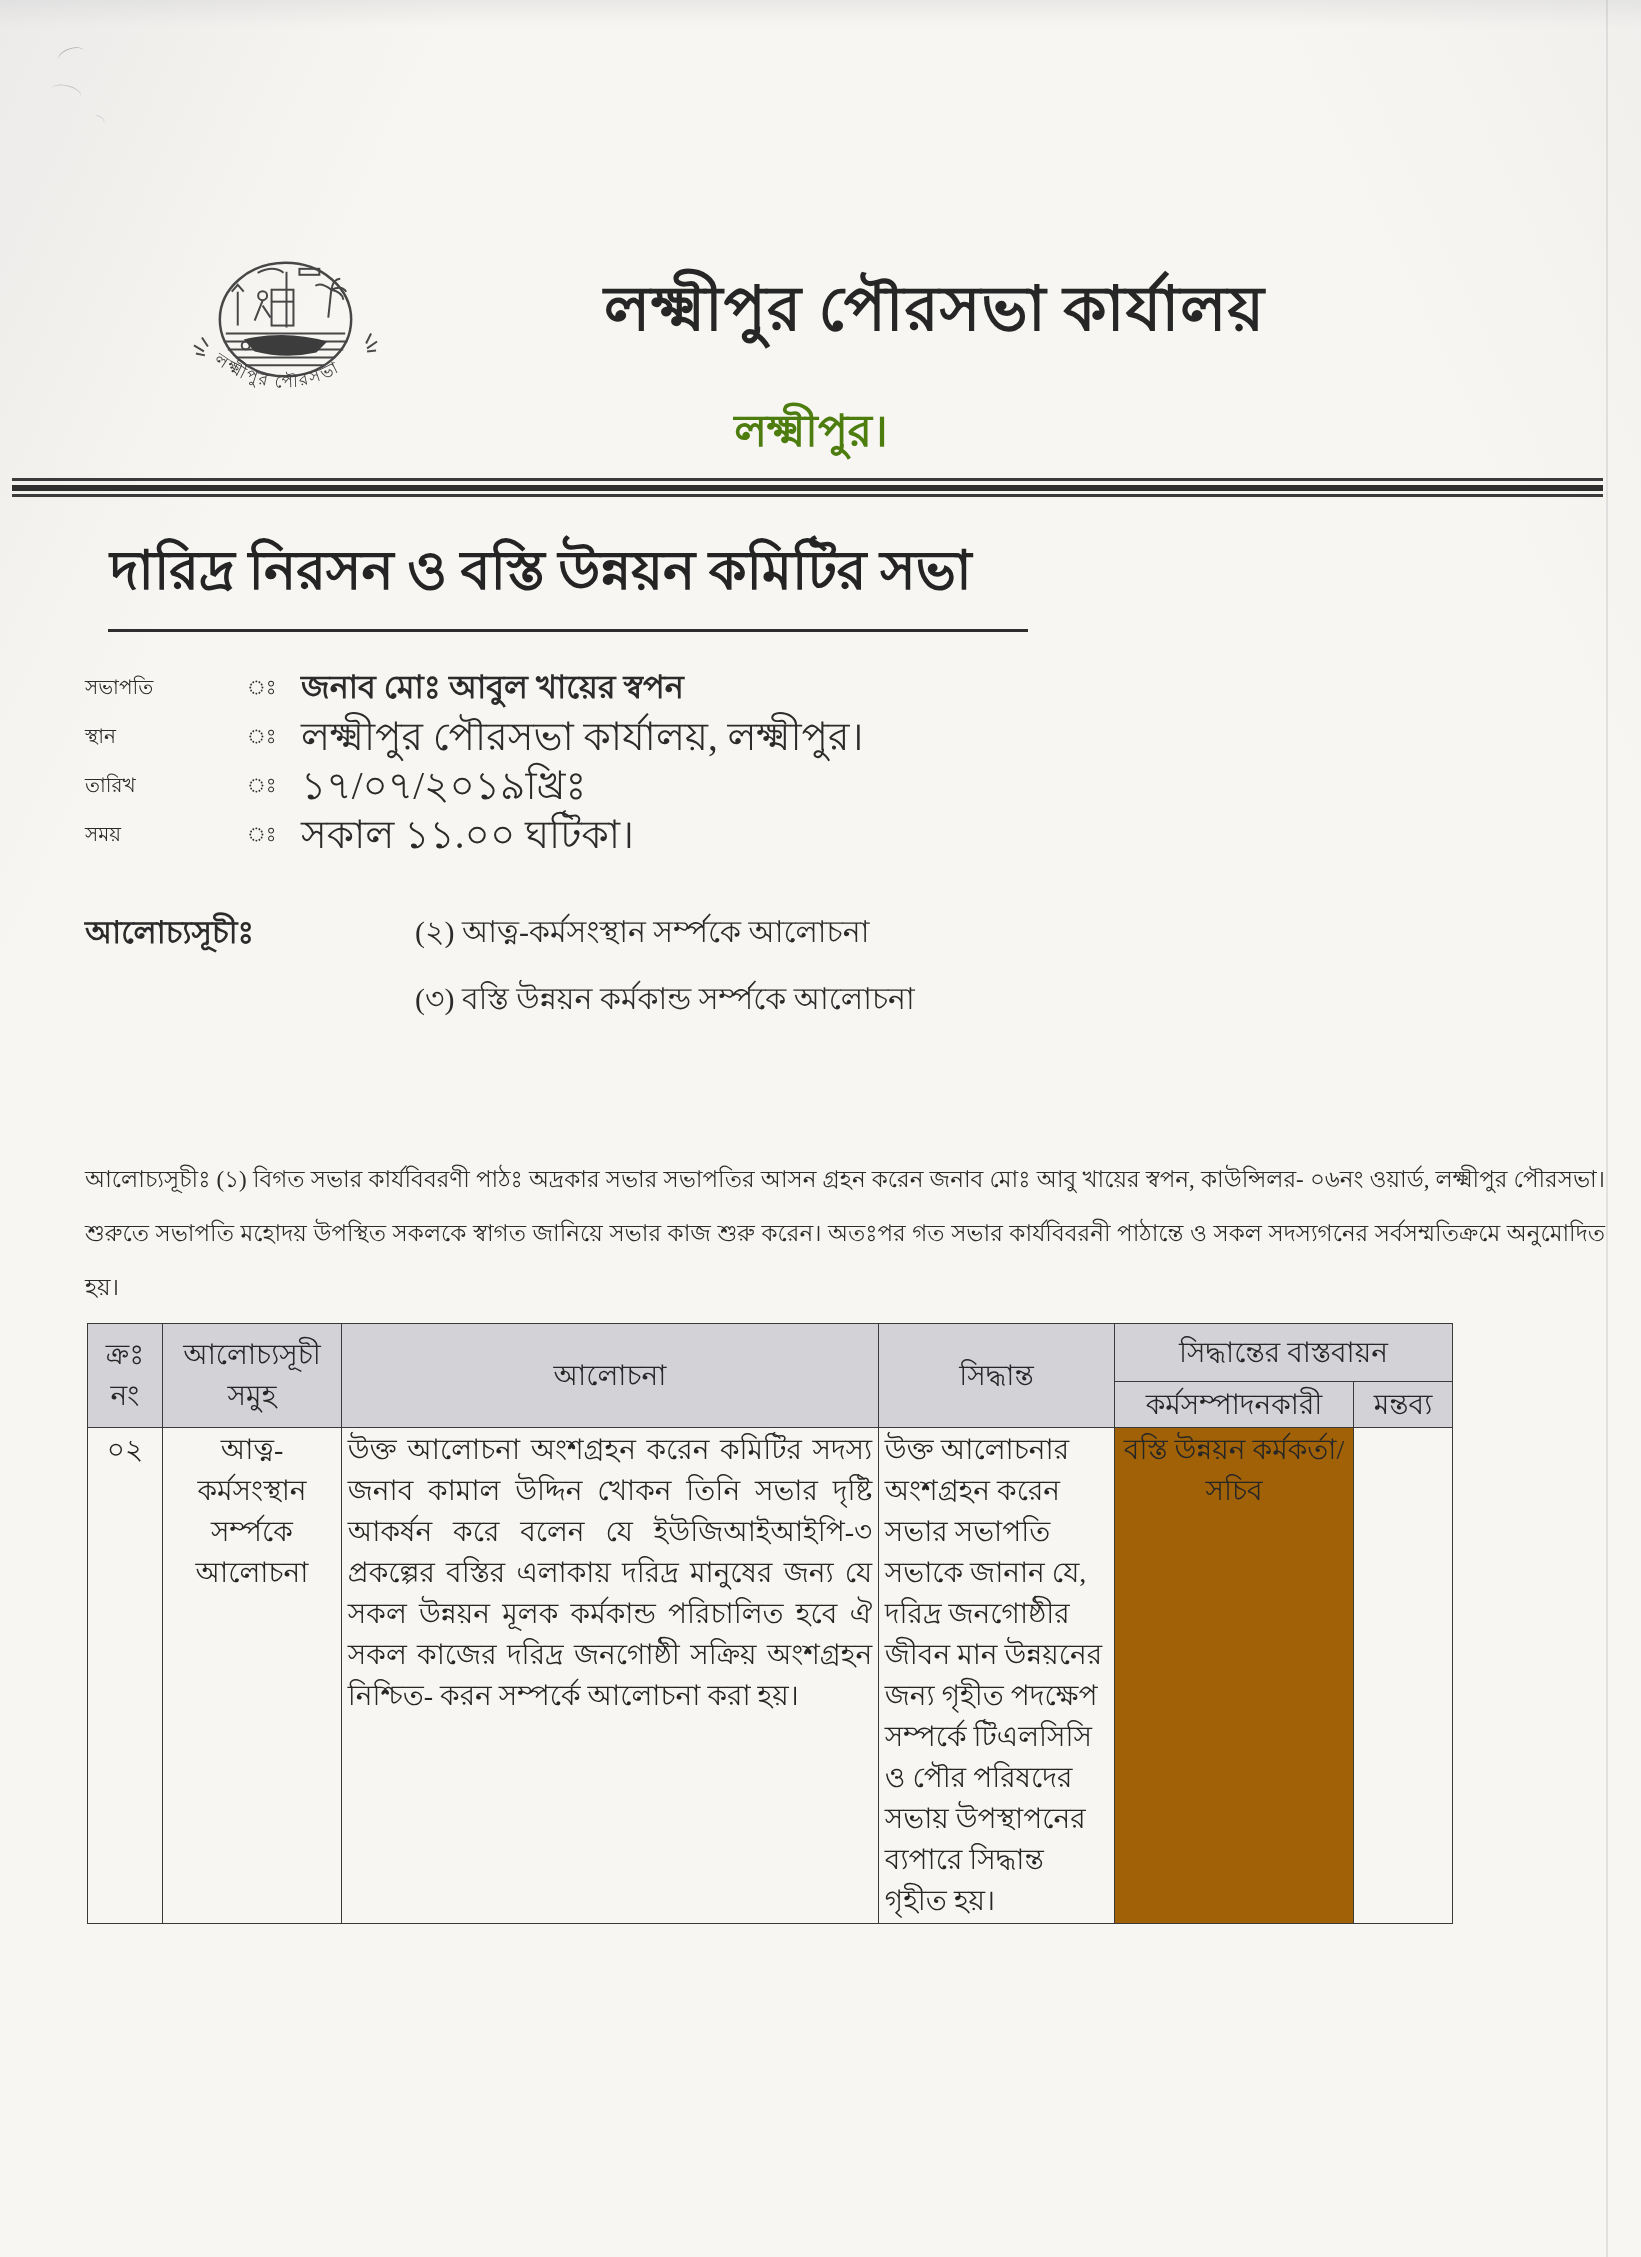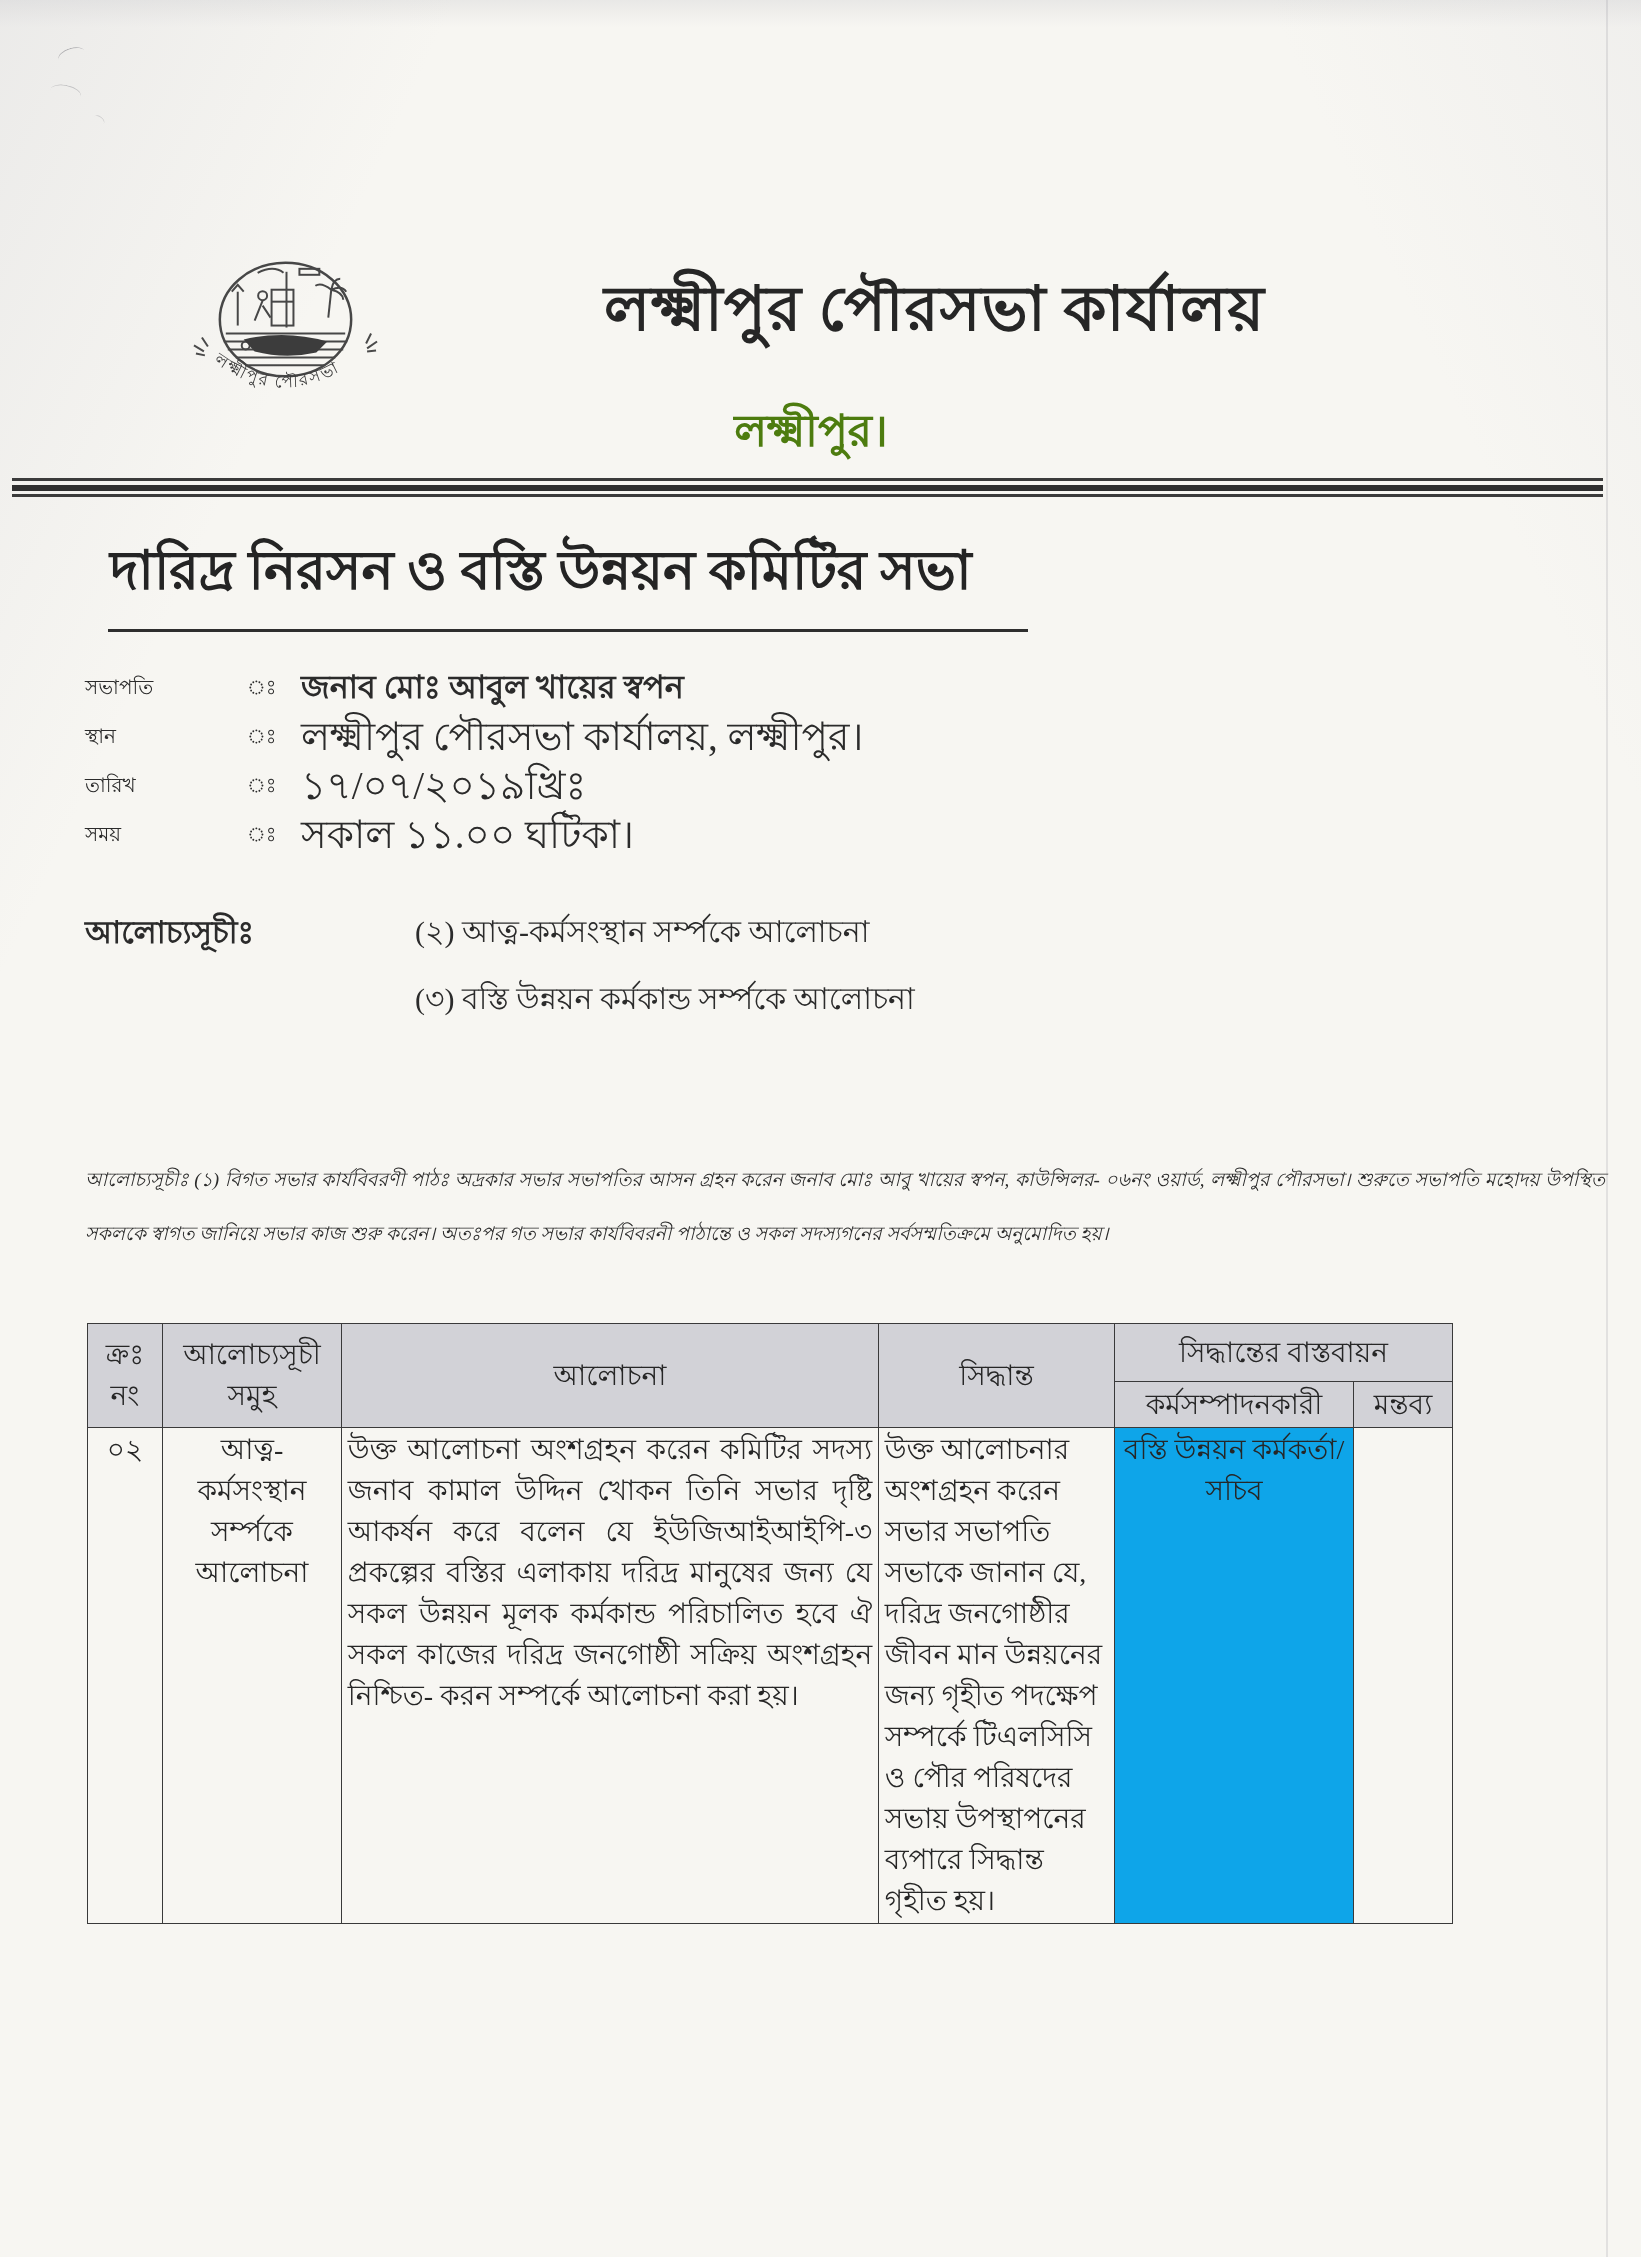--- a/index.html
+++ b/index.html
@@ -54,39 +54,39 @@
   .meta .cell{font-size:20px;line-height:39px;}
   .meta .v{font-size:39px;}
   .meta .v.bold{font-weight:bold;font-size:32px;}
 
   .agenda-label{position:absolute;left:85px;top:908px;font-size:31px;font-weight:bold;}
   .agenda-items{position:absolute;left:415px;top:908px;}
   .agenda-item{height:67px;font-size:30px;}
 
   .para{
     position:absolute;left:85px;top:1153px;width:1520px;
-    font-size:19px;line-height:54px;text-align:justify;margin:0;font-style:italic;
+    font-size:23px;line-height:54px;text-align:justify;margin:0;
   }
 
   table.minutes{
     position:absolute;left:87px;top:1323px;width:1365px;
     border-collapse:collapse;table-layout:fixed;
     font-size:28px;line-height:41px;color:#262626;
   }
   table.minutes th,table.minutes td{
     border:1.9px solid #3a3a3a;font-weight:normal;padding:1.9px 5.8px;
   }
   table.minutes th{background:#d2d2d7;text-align:center;vertical-align:middle;}
   th.h-main{height:53px;}
   th.h-sub{height:37px;}
   td.body-cell{height:488px;vertical-align:top;padding-top:5.8px;}
   td.c-sl,td.c-agenda{text-align:center;}
   td.c-disc{text-align:justify;padding:5.8px 11.6px 1.9px 11.6px;}
   td.c-dec{text-align:left;padding:5.8px 3.9px 1.9px 9.7px;}
-  td.c-exec{text-align:center;background:#0ea5e9;}
+  td.c-exec{text-align:center;background:#a16207;}
   td.c-comment{background:transparent;}
 </style>
 </head>
 <body>
 
 <div class="page">
 
   <div class="smudge s1"></div>
   <div class="smudge s2"></div>
   <div class="smudge s3"></div>

